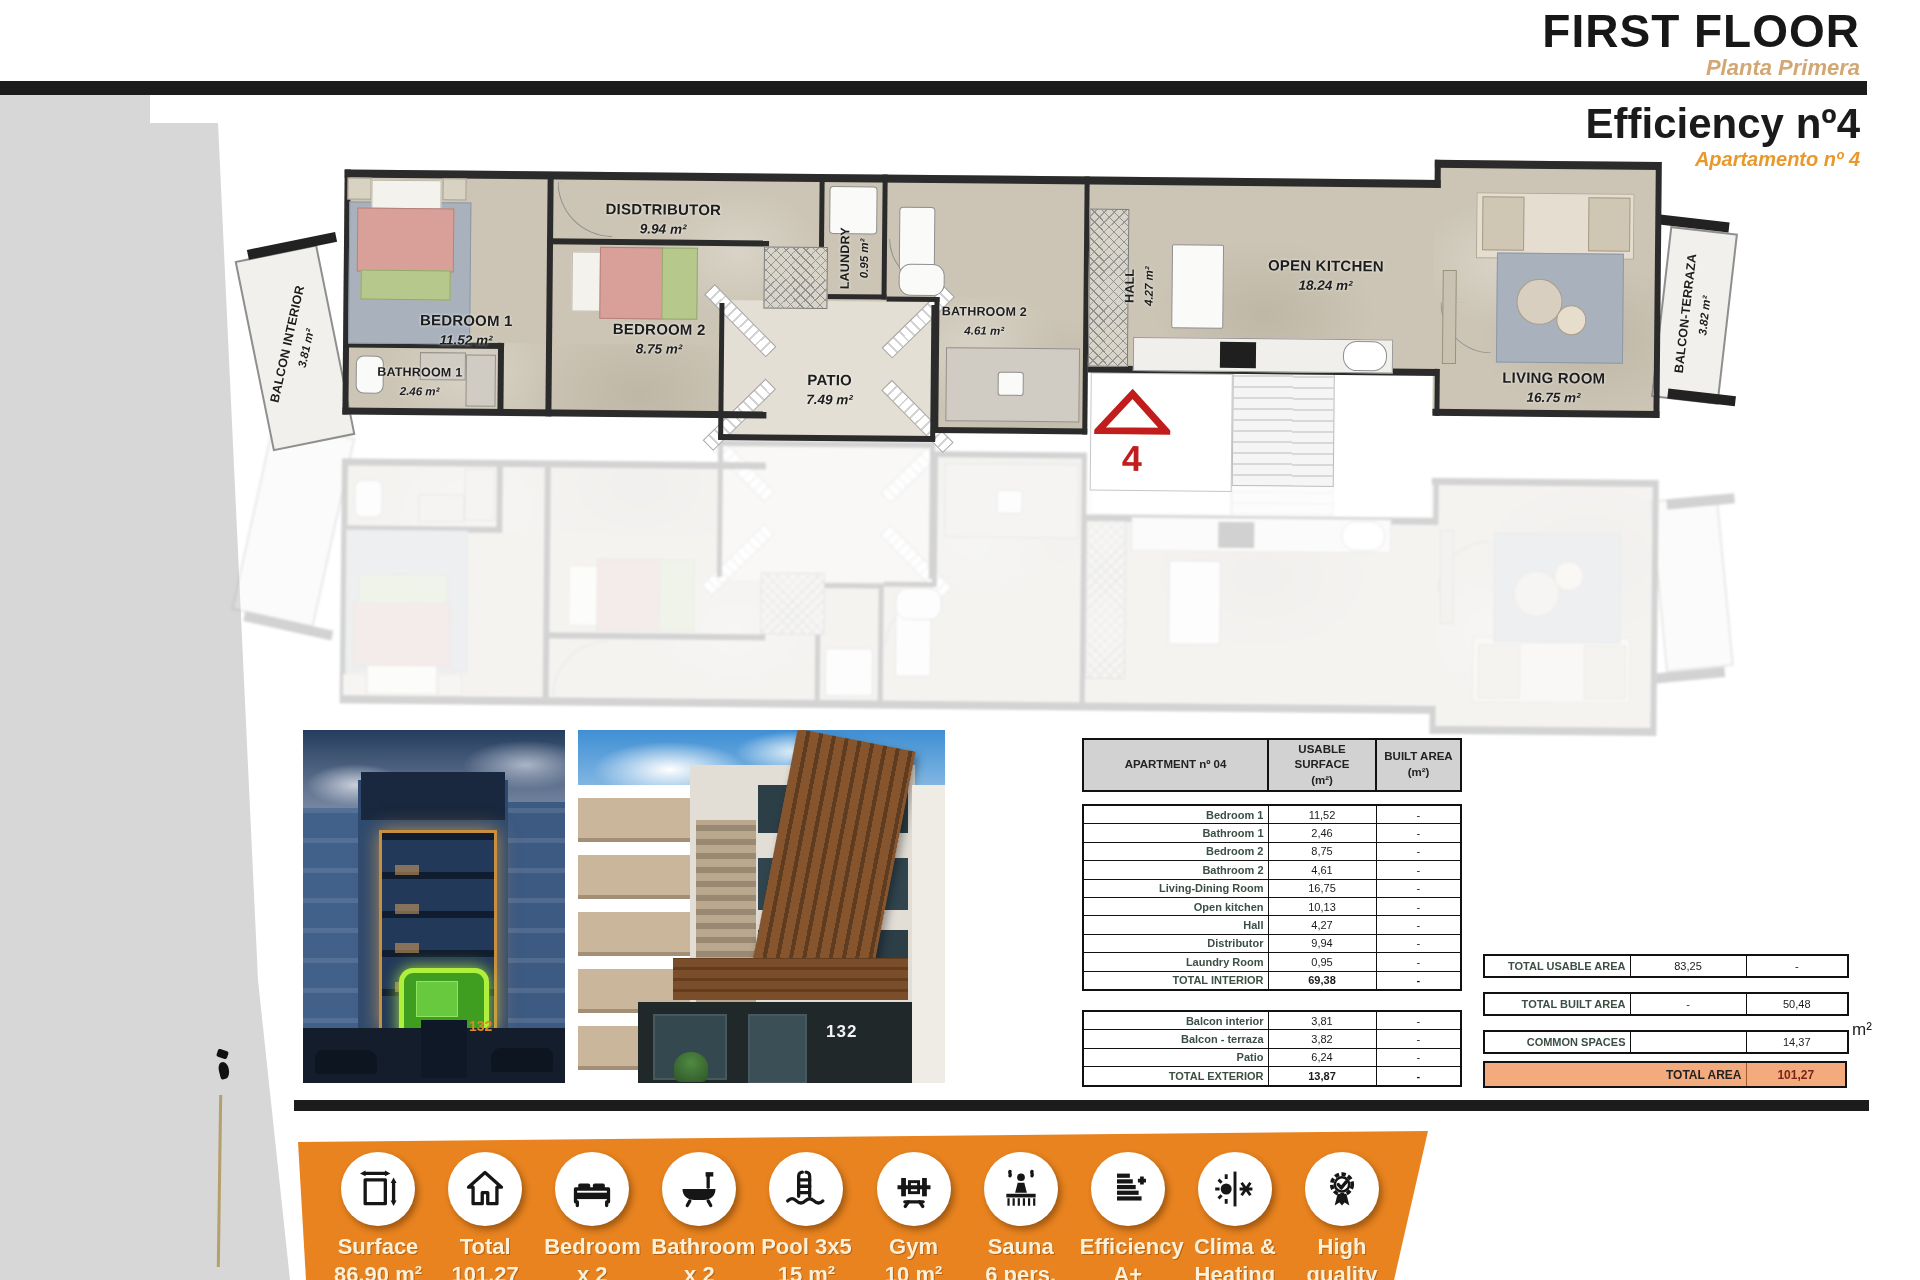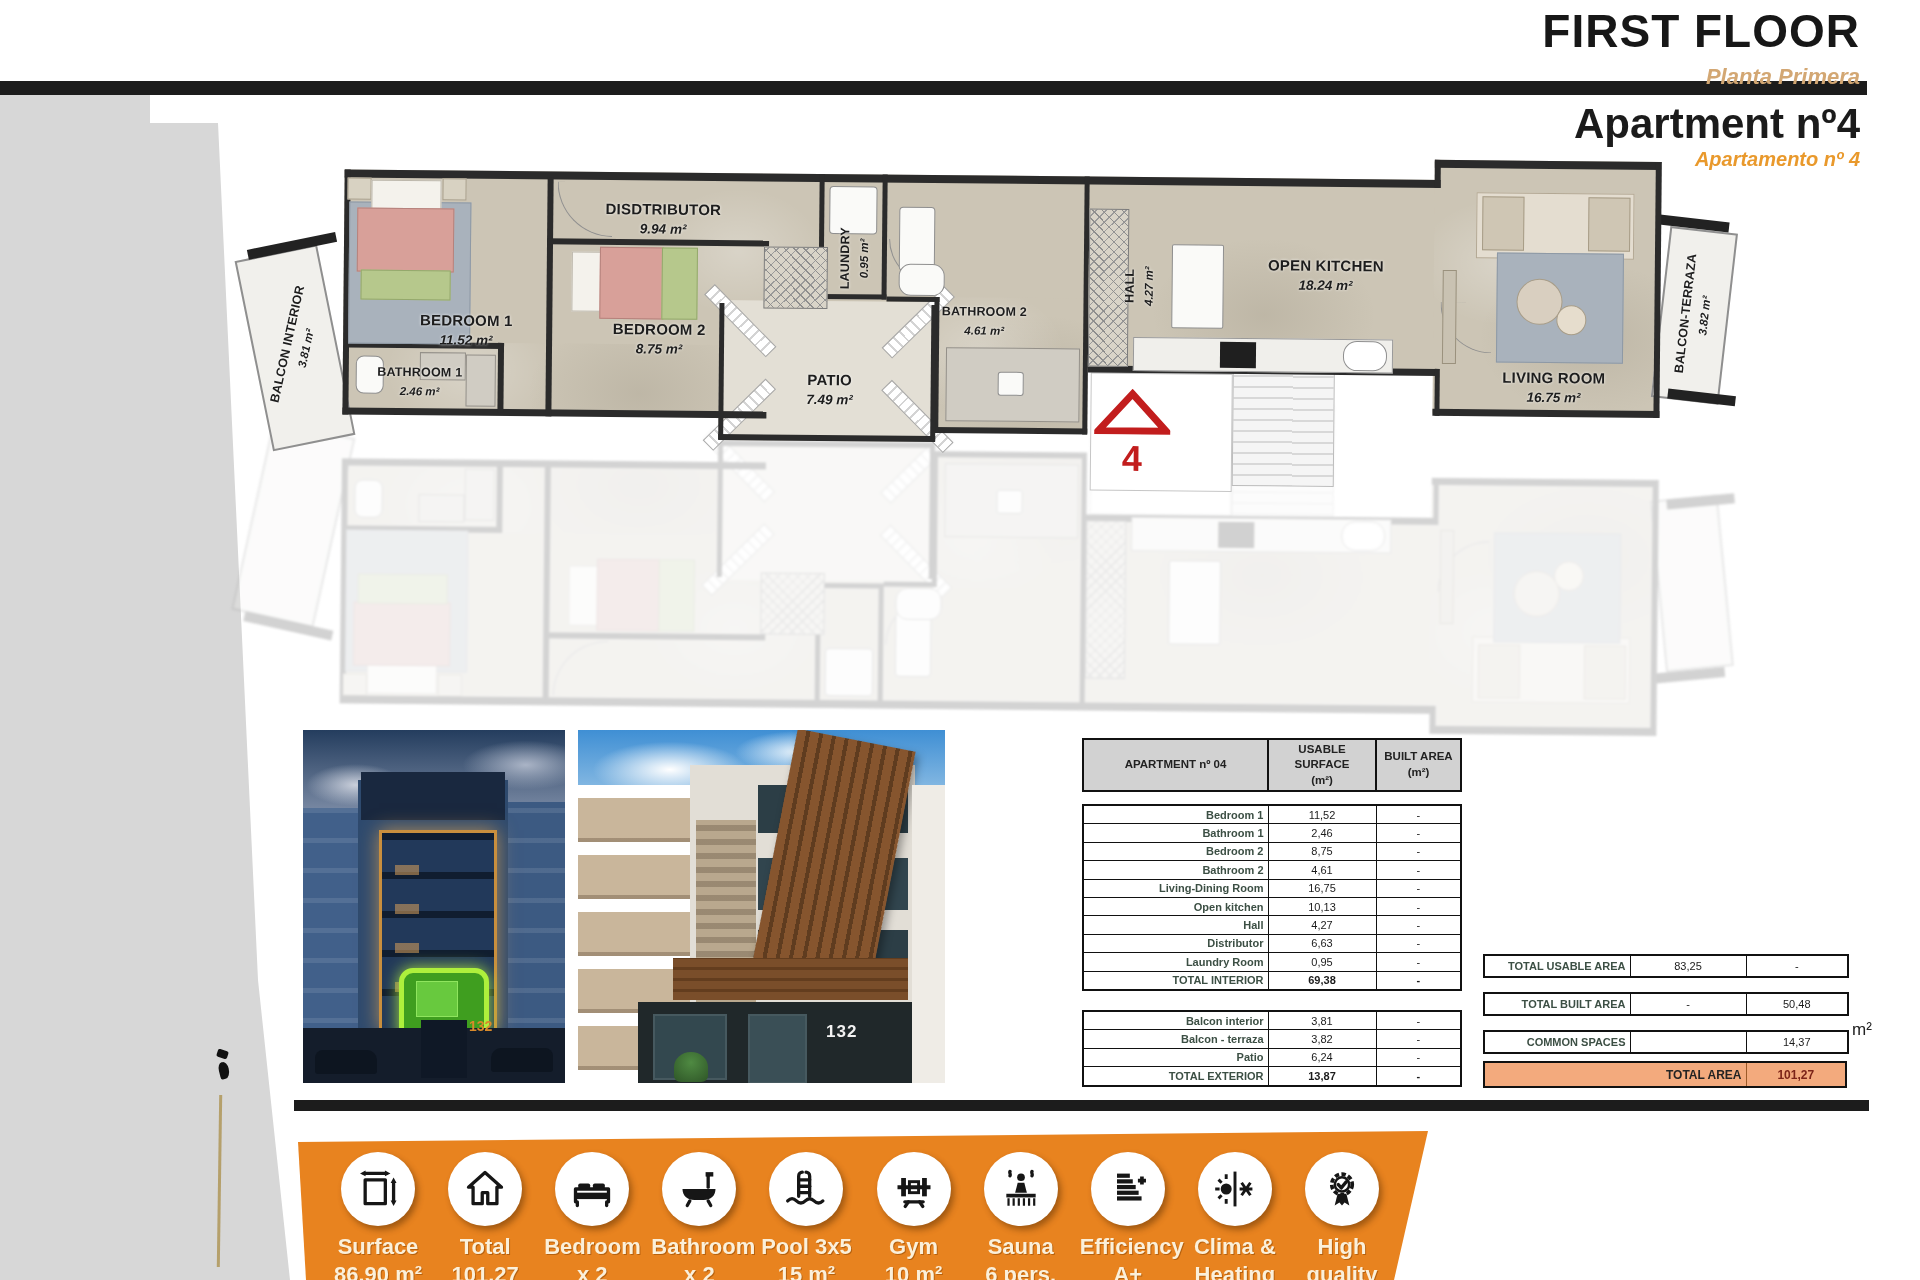--- a/index.html
+++ b/index.html
@@ -11,21 +11,21 @@
   .abs{position:absolute}
 
   
   #top-bar{position:absolute;left:0;top:81px;width:1867px;height:14px;background:#1c1c1c}
   #gray-wedge{
     position:absolute;left:0;top:0;width:300px;height:1280px;background:#d7d7d7;
     clip-path:polygon(0 95px,150px 95px,150px 123px,218px 123px,258px 980px,290px 1280px,0 1280px);
   }
   .hdr-txt{position:absolute;right:60px;text-align:right;white-space:nowrap}
   #floor-title{top:4px;font-size:46px;font-weight:800;letter-spacing:1px;color:#171717}
-  #floor-subtitle{top:64px;font-size:22px;font-style:italic;font-weight:600;color:#d3a773}
+  #floor-subtitle{top:55px;font-size:22px;font-style:italic;font-weight:600;color:#d3a773}
   #apartment-title{top:100px;font-size:42px;font-weight:800;color:#1b1b1b}
   #apartment-subtitle{top:148px;font-size:20px;font-style:italic;font-weight:600;color:#e9992c}
 
   
   #floorplan{position:absolute;left:200px;top:140px;width:1540px;height:590px;transform:rotate(0.55deg);transform-origin:0 0}
   #plan-crisp{position:absolute;inset:0}
   #plan-ghost{position:absolute;inset:0;transform:scaleY(-1);transform-origin:50% 295px;opacity:.2;filter:blur(.8px) grayscale(.3);pointer-events:none}
 
   .floor{position:absolute;background:
       radial-gradient(120px 90px at 30% 40%,rgba(255,255,255,.25),transparent 70%),
@@ -108,21 +108,21 @@
 <body>
 
 <div id="gray-wedge"></div>
 <div id="top-bar"></div>
 <div id="deco-dash"></div>
 <div id="deco-comma"></div>
 <div id="deco-line"></div>
 
 <div id="floor-title" class="hdr-txt">FIRST FLOOR</div>
 <div id="floor-subtitle" class="hdr-txt">Planta Primera</div>
-<div id="apartment-title" class="hdr-txt">Apartment nº4</div>
+<div id="apartment-title" class="hdr-txt">Efficiency nº4</div>
 <div id="apartment-subtitle" class="hdr-txt">Apartamento nº 4</div>
 
 <div id="floorplan">
   <div id="plan-ghost">
 
     <div class="floor" style="left:145px;top:28px;width:1315px;height:195px"></div>
     <div class="floor" style="left:1235px;top:8px;width:225px;height:254px"></div>
     <div class="floor" style="left:145px;top:200px;width:424px;height:70px"></div>
     <div class="floor" style="left:736px;top:150px;width:154px;height:134px"></div>
     <div class="floor-light" style="left:521px;top:155px;width:218px;height:140px"></div>
@@ -446,21 +446,21 @@
         <td class="c-val">10,13</td>
         <td class="c-val">-</td>
       </tr>
       <tr>
         <td class="c-label">Hall</td>
         <td class="c-val">4,27</td>
         <td class="c-val">-</td>
       </tr>
       <tr>
         <td class="c-label">Distributor</td>
-        <td class="c-val">6,63</td>
+        <td class="c-val">9,94</td>
         <td class="c-val">-</td>
       </tr>
       <tr>
         <td class="c-label">Laundry Room</td>
         <td class="c-val">0,95</td>
         <td class="c-val">-</td>
       </tr>
       <tr class="total">
         <td class="c-label">TOTAL INTERIOR</td>
         <td class="c-val">69,38</td>

